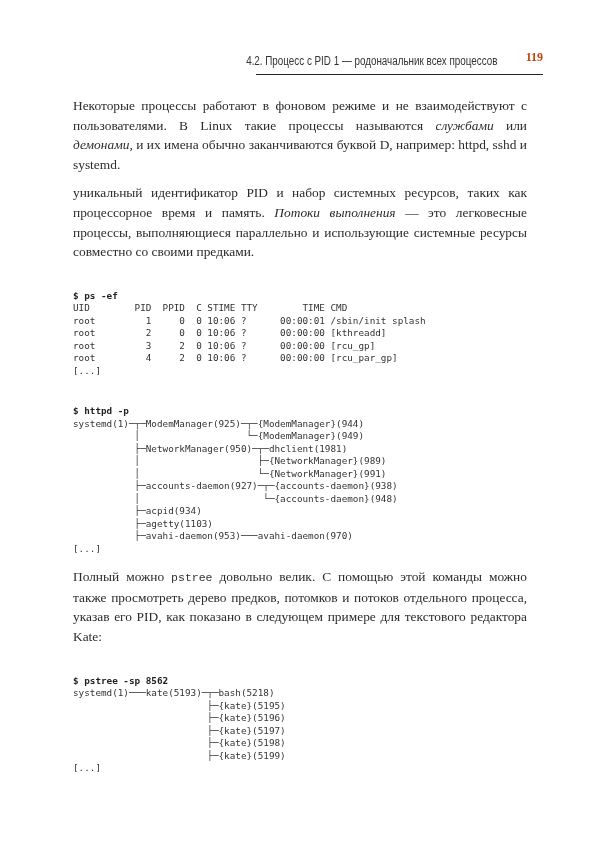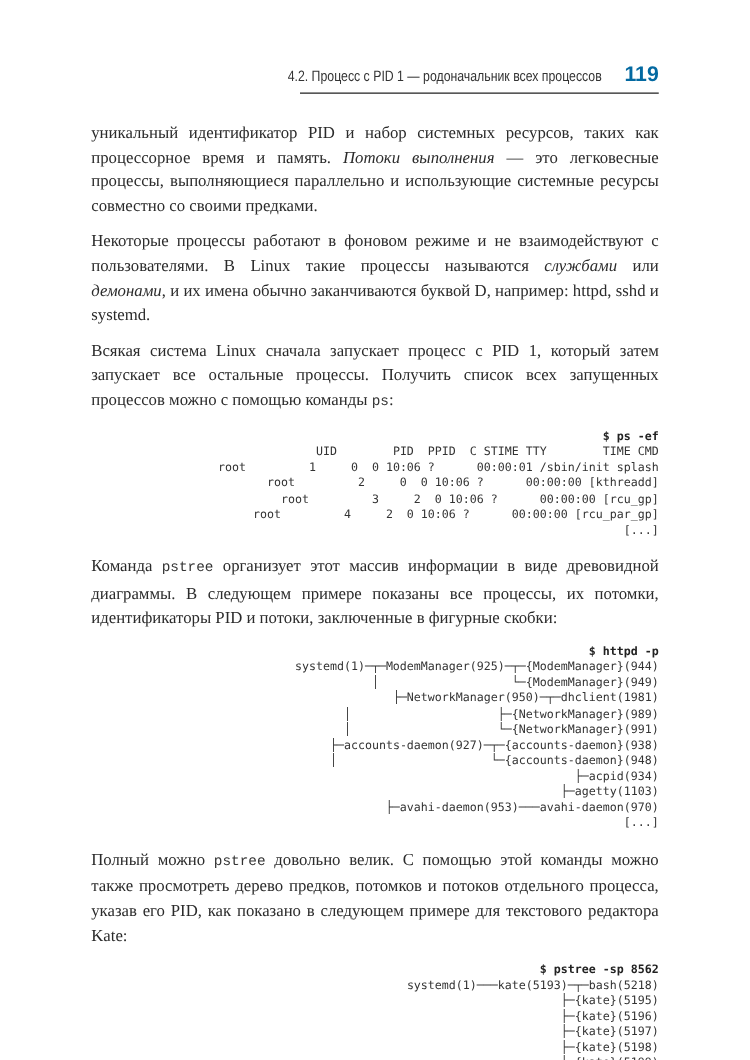--- a/index.html
+++ b/index.html
@@ -1,78 +1,75 @@
 <!DOCTYPE html>
 <html><head>
 <meta charset="utf-8">
 <style>
   html, body { margin:0; padding:0; }
   body {
     width:600px; height:848px; background:#ffffff; position:relative; overflow:hidden;
     color:#2a2a2a;
   }
   .header {
-    position:absolute; left:240px; top:50px; width:287px; height:24px;
+    position:absolute; left:256px; top:50px; width:287px; height:24px;
     border-bottom:1.2px solid #222;
     font-family:"Liberation Sans", sans-serif;
   }
   .header .title {
     position:absolute; right:46px; top:4px; font-size:12px; color:#333;
     transform:scaleX(0.82); transform-origin:right center; white-space:nowrap;
   }
   .header .pagenum {
-    position:absolute; right:0; top:0; font-size:17px; font-weight:bold; color:#0369a1;
+    position:absolute; right:0; top:0; font-size:12px; font-weight:bold; color:#c2410c;font-family:Liberation Serif, serif;
   }
   .content {
     position:absolute; left:73px; top:96px; width:454px;
   }
   p.body {
     margin:0 0 9px 0;
     font-family:"Liberation Serif", serif;
     font-size:13.4px; line-height:19.6px; color:#2b2b2b;
     text-align:justify; white-space:pre-line;
   }
   p.body em { font-style:italic; }
   code.inline {
     font-family:"Liberation Mono", monospace; font-size:11.5px; color:#333;
   }
   pre.code {
-    margin:12px 0 12px 0;
+    margin:28px 0 12px 0;
     font-family:"DejaVu Sans Mono", monospace;
     font-size:9.3px; line-height:12.5px; color:#333;
     white-space:pre;
-    text-align:right;
   }
   pre.code .cmd { font-weight:bold; color:#222; }
 </style>
 </head>
 <body>
 
 <div class="header">
   <span class="title">4.2. Процесс с PID 1 — родоначальник всех процессов</span>
   <span class="pagenum">119</span>
 </div>
 
 <div class="content">
 
+  <p class="body"><span>Некоторые процессы работают в фоновом режиме и не взаимодействуют с пользователями. В Linux такие процессы называются </span><em>службами</em><span> или </span><em>демонами</em><span>, и их имена обычно заканчиваются буквой D, например: httpd, sshd и systemd.</span></p>
+
   <p class="body"><span>уникальный идентификатор PID и набор системных ресурсов, таких как процессорное время и память. </span><em>Потоки выполнения</em><span> — это легковесные процессы, выполняющиеся параллельно и использующие системные ресурсы совместно со своими предками.</span></p>
 
-  <p class="body"><span>Некоторые процессы работают в фоновом режиме и не взаимодействуют с пользователями. В Linux такие процессы называются </span><em>службами</em><span> или </span><em>демонами</em><span>, и их имена обычно заканчиваются буквой D, например: httpd, sshd и systemd.</span></p>
-
-  <p class="body"><span>Всякая система Linux сначала запускает процесс с PID 1, который затем запускает все остальные процессы. Получить список всех запущенных процессов можно с помощью команды </span><code class="inline">ps</code><span>:</span></p>
 
   <pre class="code"><span class="cmd">$ ps -ef</span>
 <span>UID        PID  PPID  C STIME TTY        TIME CMD
 root         1     0  0 10:06 ?      00:00:01 /sbin/init splash
 root         2     0  0 10:06 ?      00:00:00 [kthreadd]
 root         3     2  0 10:06 ?      00:00:00 [rcu_gp]
 root         4     2  0 10:06 ?      00:00:00 [rcu_par_gp]
 [...]</span></pre>
 
-  <p class="body"><span>Команда </span><code class="inline">pstree</code><span> организует этот массив информации в виде древовидной диаграммы. В следующем примере показаны все процессы, их потомки, идентификаторы PID и потоки, заключенные в фигурные скобки:</span></p>
 
   <pre class="code"><span class="cmd">$ httpd -p</span>
 <span>systemd(1)─┬─ModemManager(925)─┬─{ModemManager}(944)
            │                   └─{ModemManager}(949)
            ├─NetworkManager(950)─┬─dhclient(1981)
            │                     ├─{NetworkManager}(989)
            │                     └─{NetworkManager}(991)
            ├─accounts-daemon(927)─┬─{accounts-daemon}(938)
            │                      └─{accounts-daemon}(948)
            ├─acpid(934)

